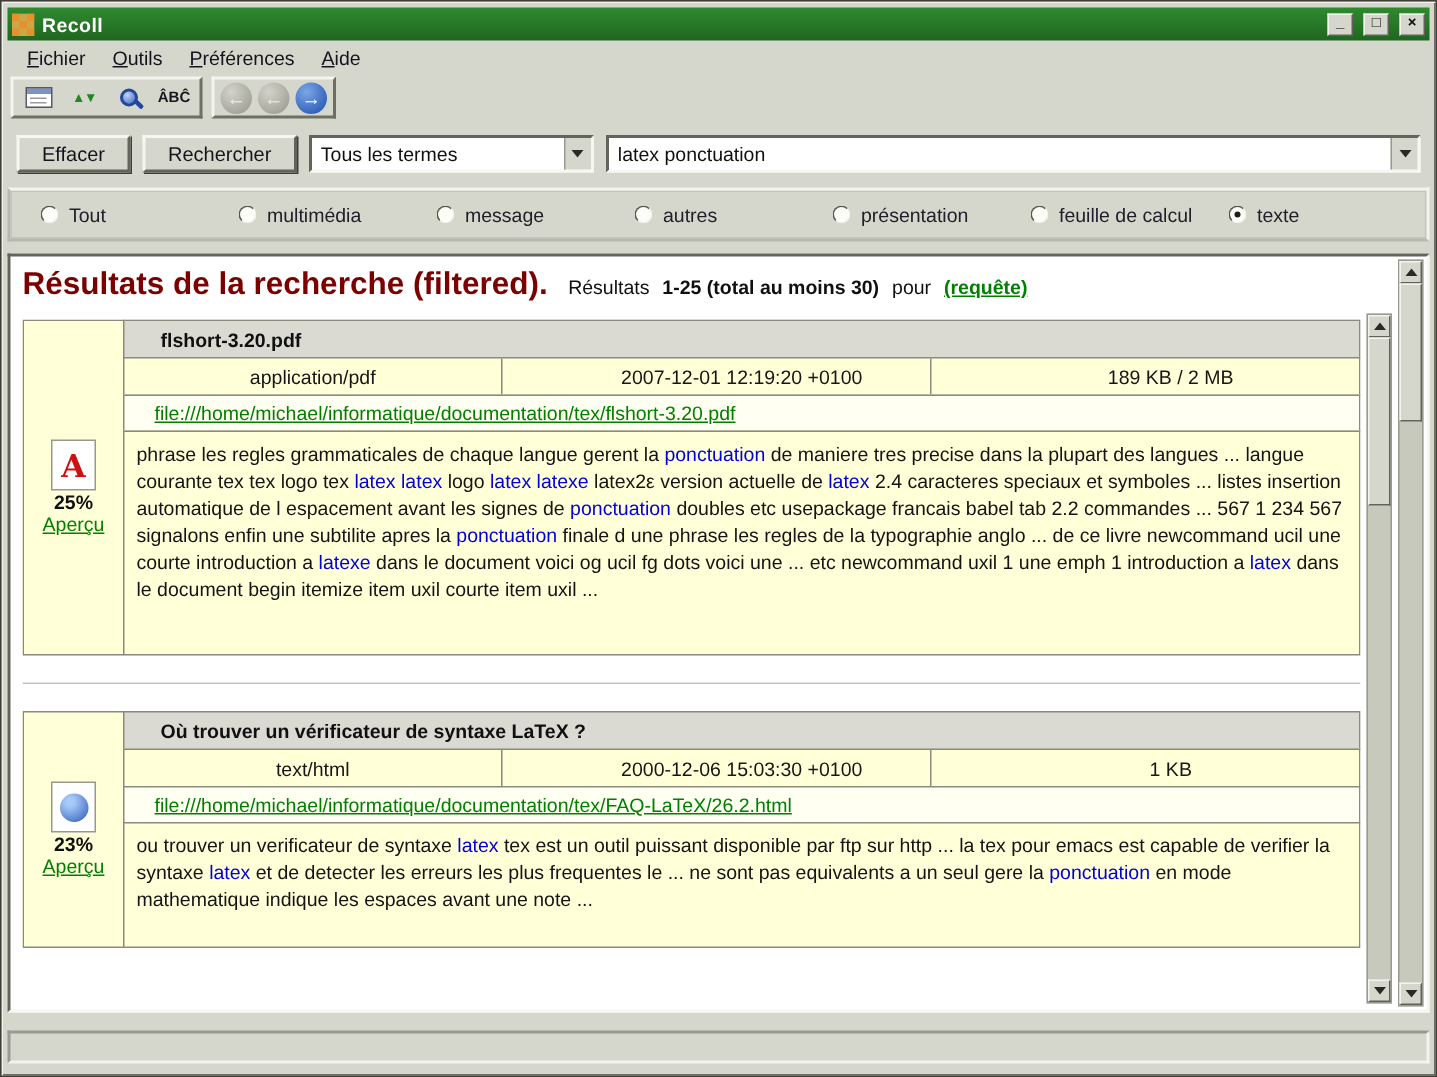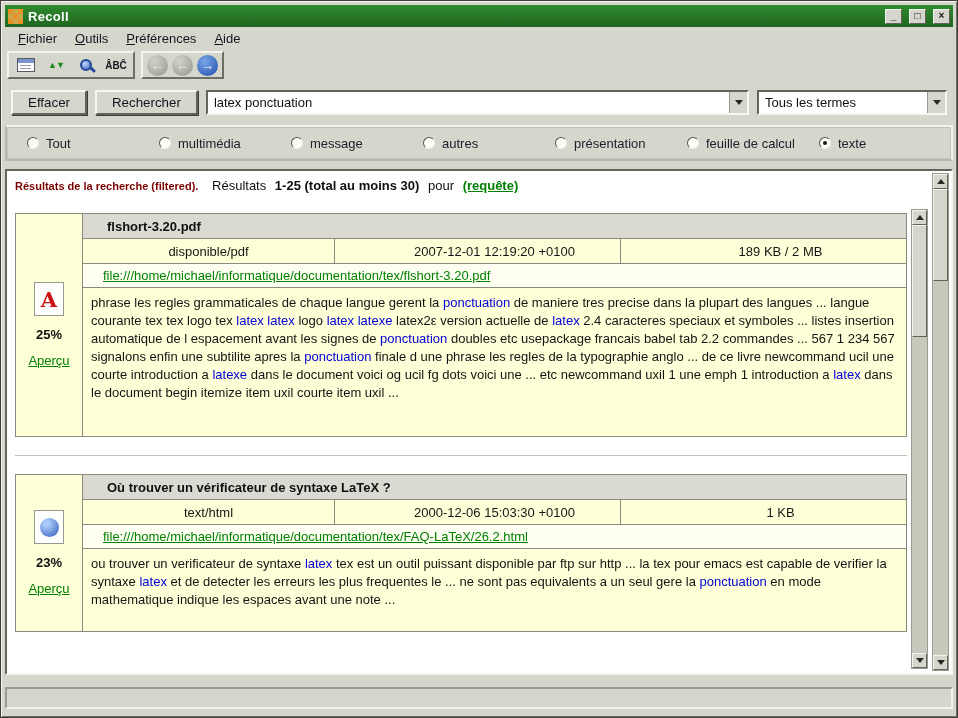--- a/index.html
+++ b/index.html
@@ -89,31 +89,31 @@
   }
   .radio::after { content: ""; position: absolute; inset: 3px; border-radius: 50%; background: #1c1c1c; display: none; }
   .radio.selected::after { display: block; }
   .radio-label { color: #20202a; }
   
   .results {
     position: relative; margin-top: 8px; height: 506px; background: #ffffff;
     border: 2px solid; border-color: #64645c #f6f7f0 #f6f7f0 #64645c;
   }
   .results-header { padding: 7px 8px 2px 8px; white-space: nowrap; }
-  .res-title { color: #7b0000; font-weight: bold; font-size: 11px; margin-right: 10px; }
+  .res-title { color: #7b0000; font-weight: bold; font-size: 21px; margin-right: 10px; }
   .res-count { font-size: 13px; color: #101010; }
   .gap-r { margin-right: 5px; }
   .query-link { color: #008000; font-weight: bold; text-decoration: underline; font-size: 13px; }
   .list-region { position: absolute; left: 8px; top: 38px; right: 23px; bottom: 4px; }
   .entries { position: absolute; left: 0; top: 4px; right: 21px; bottom: 0; overflow: hidden; }
   
   .entry { display: flex; align-items: stretch; }
   .entry-left {
     width: 68px; flex: none; background: #ffffd8; border: 1px solid #8a8a7e;
-    display: flex; flex-direction: column; align-items: center; justify-content: center; gap: 11px;
+    display: flex; flex-direction: column; align-items: center; justify-content: center; 
   }
   .fileicon { width: 30px; height: 34px; background: #fff; border: 1px solid #98988c;
     display: flex; align-items: center; justify-content: center; }
   .icon-pdf::after { content: "A"; color: #cc1111; font-family: "DejaVu Serif", serif; font-weight: bold; font-size: 21px; }
   .icon-html::after { content: ""; display: block; width: 19px; height: 19px; border-radius: 50%;
     background: radial-gradient(circle at 35% 30%, #a8caf8 15%, #2a57b8); }
   .relevance { font-weight: bold; color: #101010; }
   .preview-link { color: #008000; text-decoration: underline; cursor: pointer; }
   .entry-right { flex: 1; margin-left: -1px; display: flex; flex-direction: column; }
   .r-title { height: 26px; background: #dadad2; border: 1px solid #8a8a7e;
@@ -192,28 +192,28 @@
     <div class="tb-group">
       <span class="nav-circle nav-off">←</span>
       <span class="nav-circle nav-off">←</span>
       <span class="nav-circle nav-on">→</span>
     </div>
   </div>
 
   <div class="searchrow">
     <button class="btn">Effacer</button>
     <button class="btn">Rechercher</button>
+    <div class="combo combo-mode">
+      <span class="combo-text">Tous les termes</span>
+      <span class="combo-arrow">
+          <span class="tri-down"></span>
+        </span>
+    </div>
     <div class="combo combo-query">
       <input class="query-input" value="latex ponctuation" style="">
-      <span class="combo-arrow">
-          <span class="tri-down"></span>
-        </span>
-    </div>
-    <div class="combo combo-mode">
-      <span class="combo-text">Tous les termes</span>
       <span class="combo-arrow">
           <span class="tri-down"></span>
         </span>
     </div>
   </div>
 
   <div class="filterbar">
     <span class="radio-item">
       <span class="radio"></span>
       <span class="radio-label">Tout</span>
@@ -258,21 +258,21 @@
 
         <div class="entry">
           <div class="entry-left">
             <div class="fileicon icon-pdf"></div>
             <span class="relevance">25%</span>
             <a class="preview-link">Aperçu</a>
           </div>
           <div class="entry-right">
             <div class="r-title">flshort-3.20.pdf</div>
             <div class="r-meta">
-              <span class="meta-cell">disponible/pdf</span>
+              <span class="meta-cell">application/pdf</span>
               <span class="meta-cell">2007-12-01 12:19:20 +0100</span>
               <span class="meta-cell">189 KB / 2 MB</span>
             </div>
             <div class="r-url">
               <a class="url-link">file:///home/michael/informatique/documentation/tex/flshort-3.20.pdf</a>
             </div>
             <div class="r-abs abs-1"><span>phrase les regles grammaticales de chaque langue gerent la </span><span class="hl">ponctuation</span><span> de maniere tres precise dans la plupart des langues ... langue courante tex tex logo tex </span><span class="hl">latex</span><span> </span><span class="hl">latex</span><span> logo </span><span class="hl">latex</span><span> </span><span class="hl">latexe</span><span> latex2ε version actuelle de </span><span class="hl">latex</span><span> 2.4 caracteres speciaux et symboles ... listes insertion automatique de l espacement avant les signes de </span><span class="hl">ponctuation</span><span> doubles etc usepackage francais babel tab 2.2 commandes ... 567 1 234 567 signalons enfin une subtilite apres la </span><span class="hl">ponctuation</span><span> finale d une phrase les regles de la typographie anglo ... de ce livre newcommand ucil une courte introduction a </span><span class="hl">latexe</span><span> dans le document voici og ucil fg dots voici une ... etc newcommand uxil 1 une emph 1 introduction a </span><span class="hl">latex</span><span> dans le document begin itemize item uxil courte item uxil ...</span></div>
           </div>
         </div>
 

